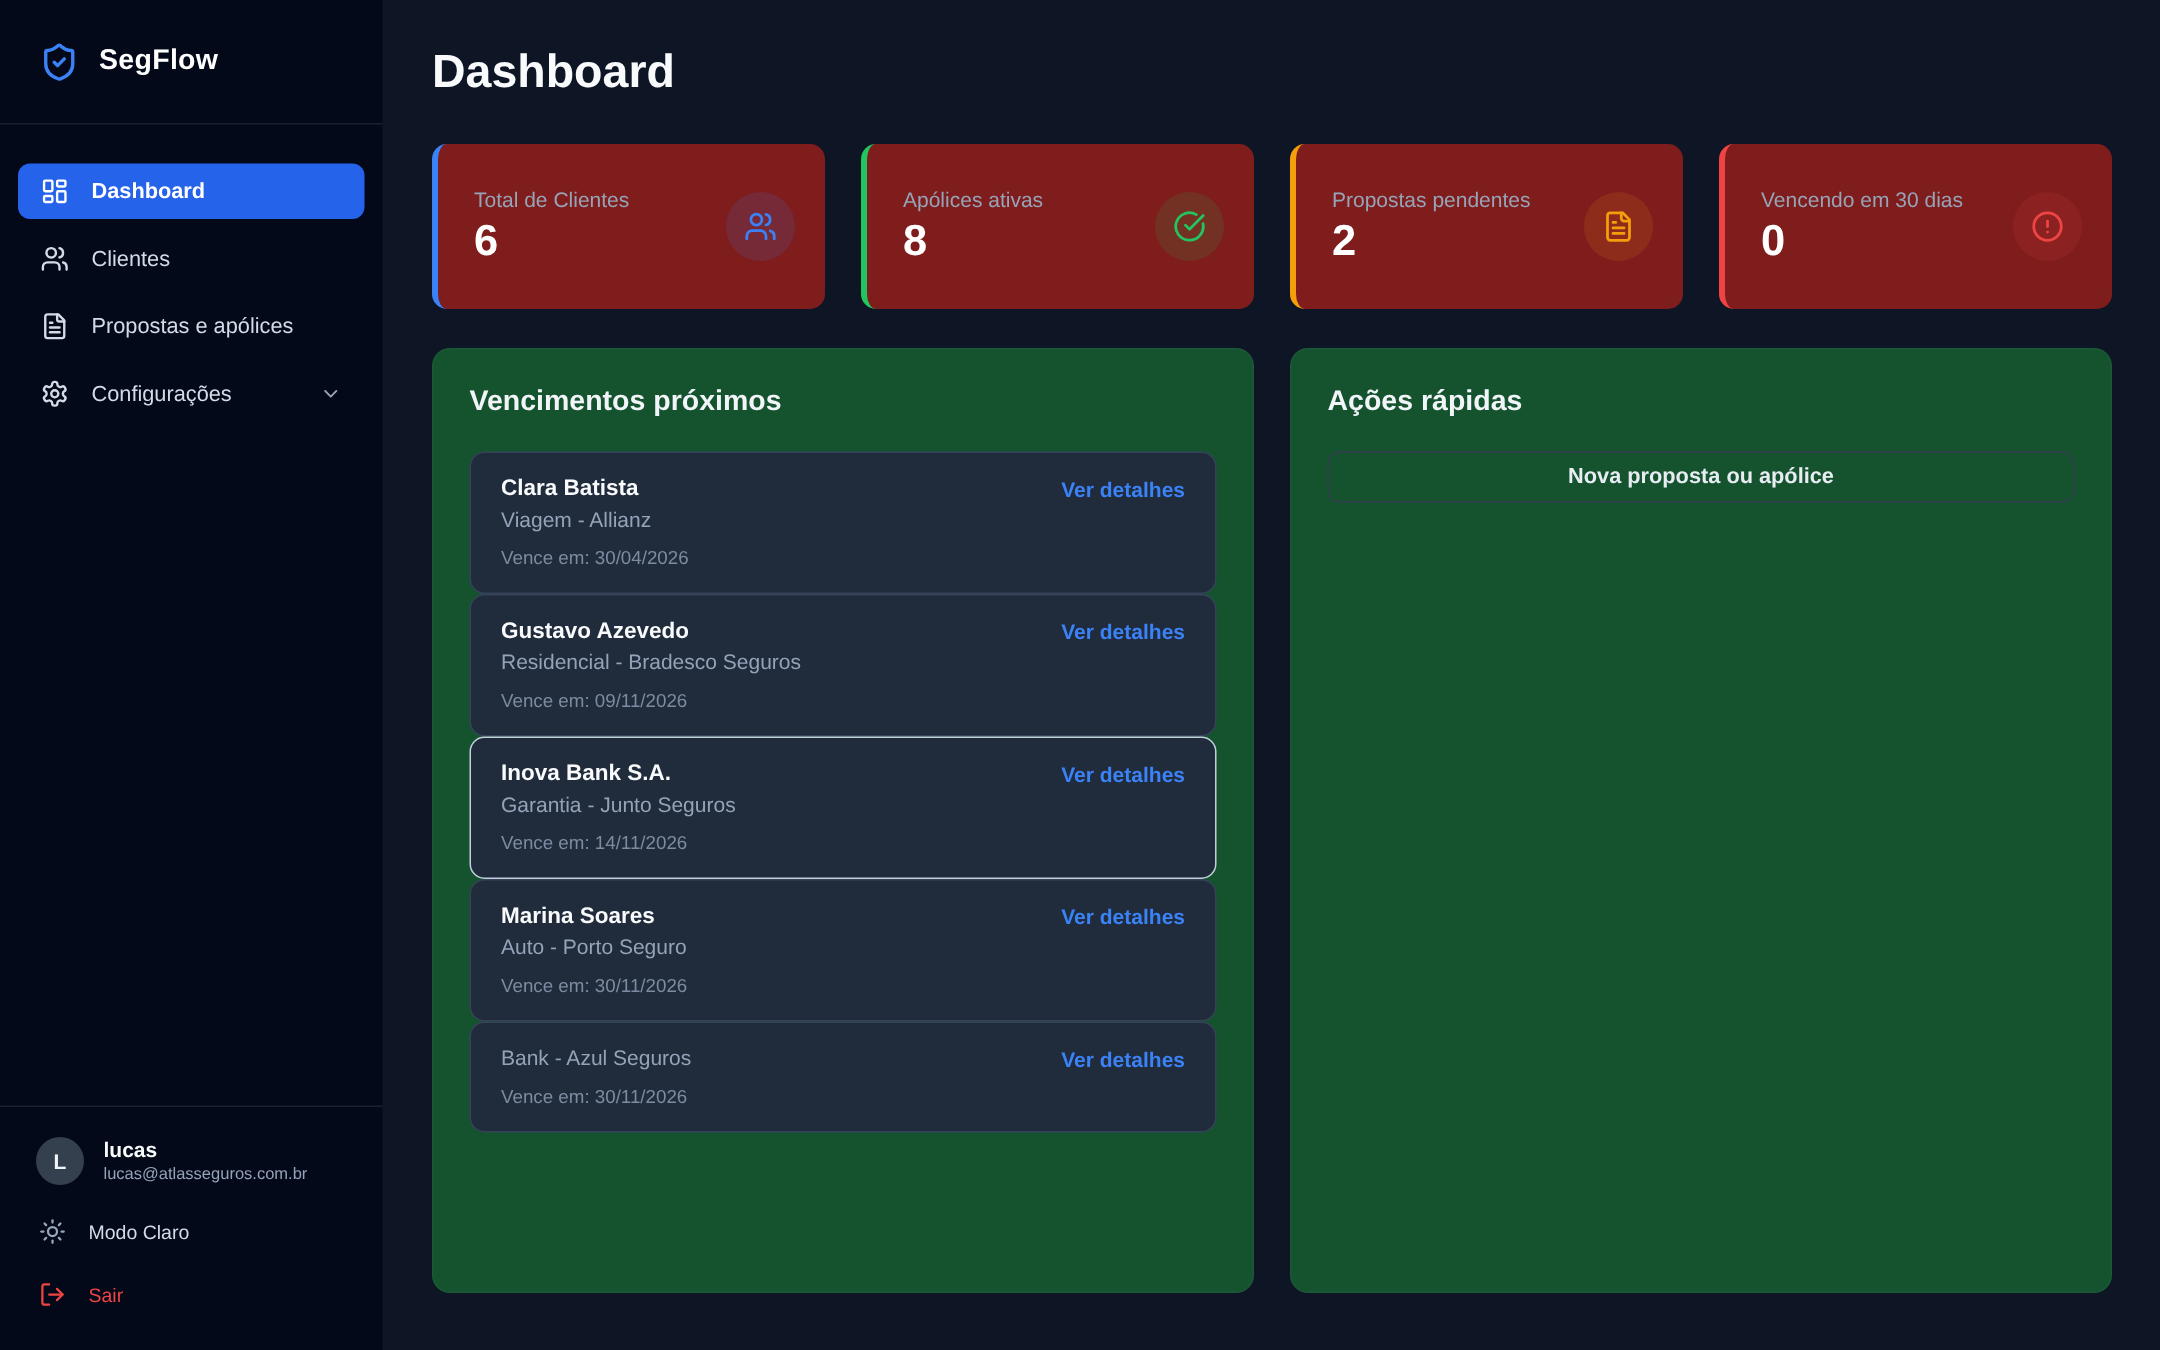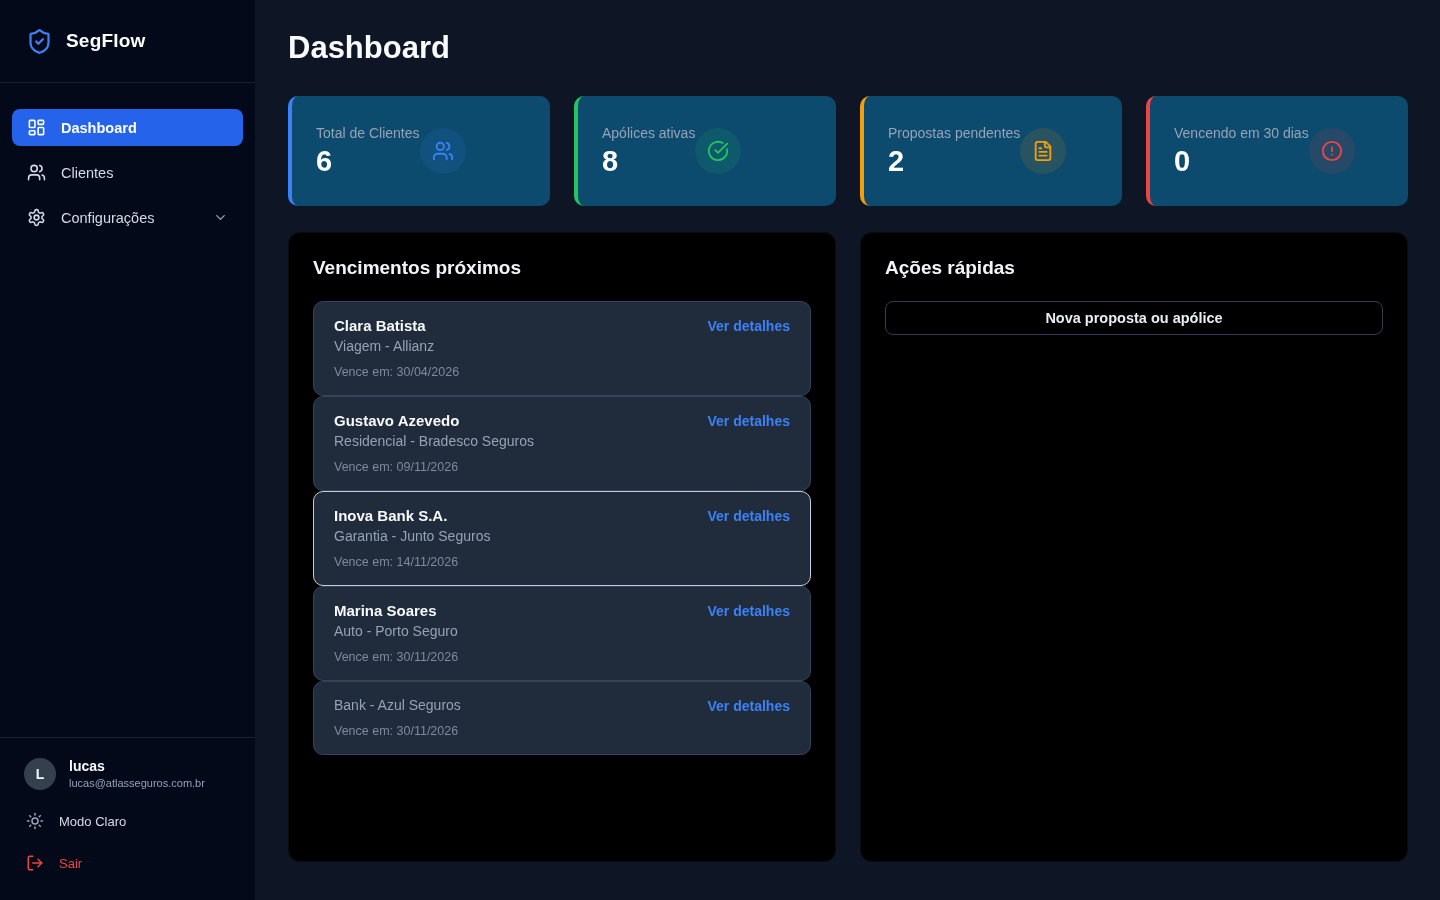--- a/index.html
+++ b/index.html
@@ -26,28 +26,28 @@
   .user-email { font-size:11px; color:#94a3b8; line-height:1.3; }
   .side-action { display:flex; align-items:center; gap:15px; font-size:13px; color:#d4dbe6; cursor:pointer; padding:2px 2px; }
   .side-action svg { width:18px; height:18px; color:#9aa7b8; }
   .side-action.logout, .side-action.logout svg { color:#ef4444; }
 
   
   main { flex:1; padding:30px 32px 32px 33px; }
   .page-title { font-size:31px; font-weight:bold; color:#f8fafc; margin-bottom:30px; }
 
   .stats { display:grid; grid-template-columns:repeat(4,1fr); gap:24px; margin-bottom:26px; }
-  .stat-card { height:110px; background:#0c4a6e; border-radius:10px; border-left:4px solid var(--accent); padding:0 20px 0 24px; display:flex; align-items:center; }
+  .stat-card { height:110px; background:#7f1d1d; border-radius:10px; border-left:4px solid var(--accent); padding:0 20px 0 24px; display:flex; align-items:center; justify-content:space-between; }
   .stat-label { font-size:14px; color:#97a3b6; margin-bottom:5px; }
   .stat-value { font-size:29px; font-weight:bold; color:#ffffff; line-height:1.1; }
   .stat-icon { width:46px; height:46px; border-radius:50%; display:flex; align-items:center; justify-content:center; background:var(--iconbg); color:var(--accent); flex:none; }
   .stat-icon svg { width:22px; height:22px; }
 
   .panels { display:grid; grid-template-columns:1fr 1fr; gap:24px; }
-  .panel { height:630px; background:#000000; border:1px solid rgba(148,163,184,0.07); border-radius:12px; padding:24px; }
+  .panel { height:630px; background:#14532d; border:1px solid rgba(148,163,184,0.07); border-radius:12px; padding:24px; }
   .panel-title { font-size:19px; font-weight:bold; color:#f1f5f9; margin-bottom:22px; }
 
   .exp-item { position:relative; background:#202b3b; border:1px solid #36425a; border-radius:10px; padding:15px 20px 16px; }
   .exp-item.highlighted { border-color:#c3cedd; }
   .exp-name { font-size:15px; font-weight:bold; color:#f8fafc; margin-bottom:4px; }
   .exp-policy { font-size:14px; color:#94a3b8; margin-bottom:11px; }
   .exp-due { font-size:12.5px; color:#7d8ba0; }
   .exp-link { position:absolute; top:16px; right:20px; font-size:14px; font-weight:bold; color:#3b82f6; cursor:pointer; }
 
   .qa-btn { display:block; width:100%; border-radius:8px; font-family:"Liberation Sans", sans-serif; font-size:14.5px; font-weight:bold; cursor:pointer; }
@@ -90,20 +90,33 @@
               <path d="M16 21v-2a4 4 0 0 0-4-4H6a4 4 0 0 0-4 4v2"></path>
               <circle cx="9" cy="7" r="4"></circle>
               <path d="M22 21v-2a4 4 0 0 0-3-3.87"></path>
               <path d="M16 3.13a4 4 0 0 1 0 7.75"></path>
             </svg>
           </span>
     <span class="nav-label">Clientes</span>
 
   </div>
 
+  <div class="nav-item">
+    <span class="nav-ic" style="display:flex;">
+            <svg viewBox="0 0 24 24" fill="none" stroke="currentColor" stroke-width="2" stroke-linecap="round" stroke-linejoin="round">
+              <path d="M15 2H6a2 2 0 0 0-2 2v16a2 2 0 0 0 2 2h12a2 2 0 0 0 2-2V7Z"></path>
+              <path d="M14 2v4a2 2 0 0 0 2 2h4"></path>
+              <path d="M16 13H8"></path>
+              <path d="M16 17H8"></path>
+              <path d="M10 9H8"></path>
+            </svg>
+          </span>
+    <span class="nav-label">Propostas e apólices</span>
+
+  </div>
 
   <div class="nav-item has-chevron">
     <span class="nav-ic" style="display:flex;">
             <svg viewBox="0 0 24 24" fill="none" stroke="currentColor" stroke-width="2" stroke-linecap="round" stroke-linejoin="round">
               <path d="M12.22 2h-.44a2 2 0 0 0-2 2v.18a2 2 0 0 1-1 1.73l-.43.25a2 2 0 0 1-2 0l-.15-.08a2 2 0 0 0-2.73.73l-.22.38a2 2 0 0 0 .73 2.73l.15.1a2 2 0 0 1 1 1.72v.51a2 2 0 0 1-1 1.74l-.15.09a2 2 0 0 0-.73 2.73l.22.38a2 2 0 0 0 2.73.73l.15-.08a2 2 0 0 1 2 0l.43.25a2 2 0 0 1 1 1.73V20a2 2 0 0 0 2 2h.44a2 2 0 0 0 2-2v-.18a2 2 0 0 1 1-1.73l.43-.25a2 2 0 0 1 2 0l.15.08a2 2 0 0 0 2.73-.73l.22-.39a2 2 0 0 0-.73-2.73l-.15-.08a2 2 0 0 1-1-1.74v-.5a2 2 0 0 1 1-1.74l.15-.09a2 2 0 0 0 .73-2.73l-.22-.38a2 2 0 0 0-2.73-.73l-.15.08a2 2 0 0 1-2 0l-.43-.25a2 2 0 0 1-1-1.73V4a2 2 0 0 0-2-2z"></path>
               <circle cx="12" cy="12" r="3"></circle>
             </svg>
           </span>
     <span class="nav-label">Configurações</span>
     <span class="nav-chevron">

